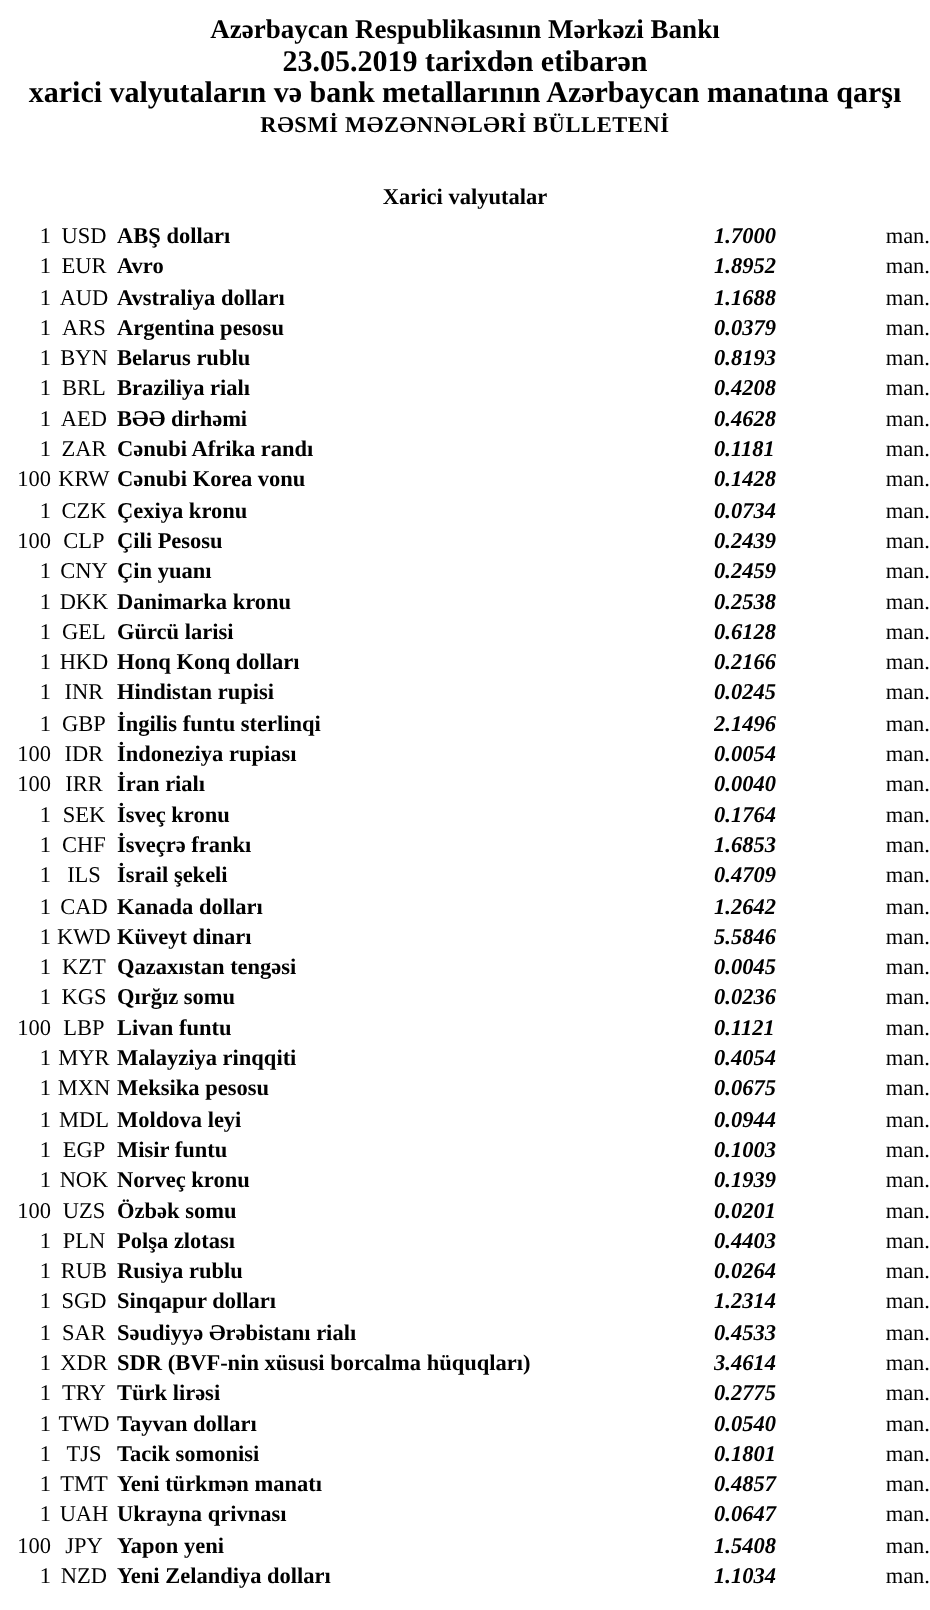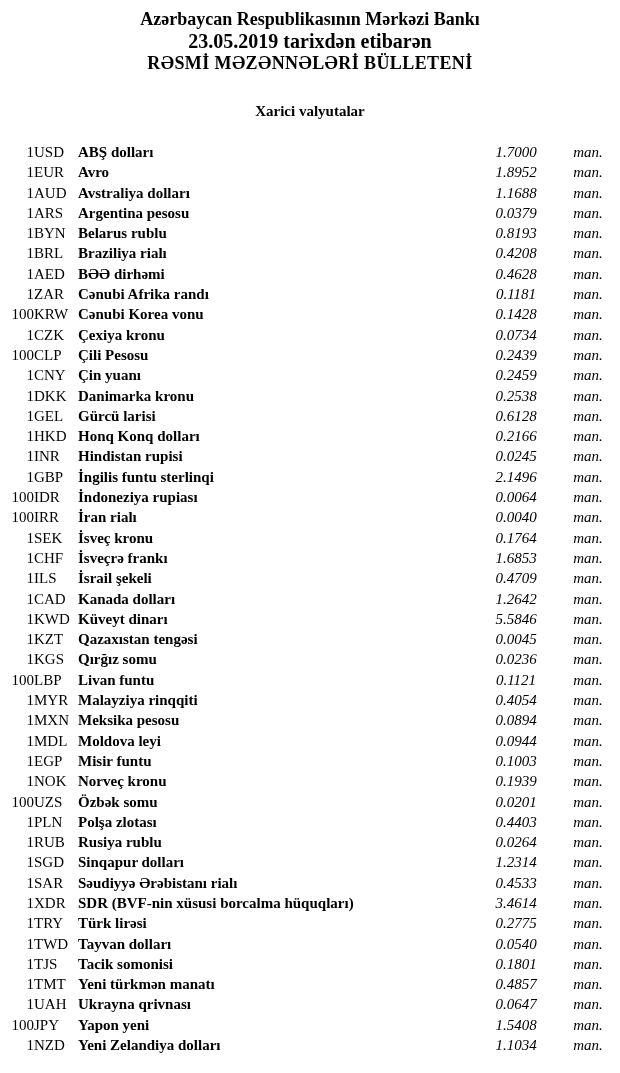--- a/index.html
+++ b/index.html
@@ -4,43 +4,44 @@
 <style>
   html,body{margin:0;padding:0;background:#ffffff;}
   .page{
     width:620px;height:1073px;background:#fff;color:#000;
     font-family:"Liberation Serif","DejaVu Serif",serif;
     overflow:hidden;box-sizing:border-box;
   }
   .header{text-align:center;padding-top:7px;}
   .title{font-size:18px;font-weight:bold;margin:0;line-height:24px;}
   .hline{font-size:20px;font-weight:bold;line-height:21px;}
-  .bulletin{font-size:18px;font-weight:bold;line-height:23px;letter-spacing:.4px;}
+  .bulletin{font-size:15px;font-weight:bold;line-height:23px;letter-spacing:.4px;}
   .section-title{
     text-align:center;font-size:15px;font-weight:bold;
-    margin-top:27px;margin-bottom:22px;line-height:18px;
+    margin-top:27px;margin-bottom:7px;line-height:18px;
   }
   table.rates{border-collapse:collapse;width:620px;table-layout:fixed;}
   table.rates td{
     font-size:15px;padding:0;height:20.3px;line-height:20.3px;
     vertical-align:middle;white-space:nowrap;overflow:hidden;
   }
   td.qty{width:34px;text-align:right;}
-  td.code{width:44px;margin-left:15px;}
+  td.code{width:44px;text-align:center;margin-left:15px;}
   td.name{text-align:left;padding-left:8px;font-weight:bold;}
-  td.rate{width:80px;text-align:center;font-weight:normal;font-style:italic;}
-  td.unit{width:64px;text-align:center;padding-left:8px;font-style:italic;}
+  td.rate{width:80px;text-align:left;font-weight:bold;font-style:italic;}
+  td.unit{width:64px;text-align:right;padding-left:8px;}
 </style>
 </head>
 <body>
 
 <div class="page">
   <div class="header">
     <div class="title">Azərbaycan Respublikasının Mərkəzi Bankı</div>
     <div class="hline">23.05.2019 tarixdən etibarən</div>
+    <div class="hline">xarici valyutaların və bank metallarının Azərbaycan manatına qarşı</div>
     <div class="bulletin">RƏSMİ MƏZƏNNƏLƏRİ BÜLLETENİ</div>
   </div>
 
   <div class="section-title">Xarici valyutalar</div>
 
   <table class="rates">
     <tbody id="rates-body">
         <tr>
           <td class="qty">1</td>
           <td class="code">USD</td>
@@ -157,21 +158,21 @@
           <td class="qty">1</td>
           <td class="code">GBP</td>
           <td class="name">İngilis funtu sterlinqi</td>
           <td class="rate">2.1496</td>
           <td class="unit">man.</td>
         </tr>
         <tr>
           <td class="qty">100</td>
           <td class="code">IDR</td>
           <td class="name">İndoneziya rupiası</td>
-          <td class="rate">0.0064</td>
+          <td class="rate">0.0054</td>
           <td class="unit">man.</td>
         </tr>
         <tr>
           <td class="qty">100</td>
           <td class="code">IRR</td>
           <td class="name">İran rialı</td>
           <td class="rate">0.0040</td>
           <td class="unit">man.</td>
         </tr>
         <tr>
@@ -234,21 +235,21 @@
           <td class="qty">1</td>
           <td class="code">MYR</td>
           <td class="name">Malayziya rinqqiti</td>
           <td class="rate">0.4054</td>
           <td class="unit">man.</td>
         </tr>
         <tr>
           <td class="qty">1</td>
           <td class="code">MXN</td>
           <td class="name">Meksika pesosu</td>
-          <td class="rate">0.0894</td>
+          <td class="rate">0.0675</td>
           <td class="unit">man.</td>
         </tr>
         <tr>
           <td class="qty">1</td>
           <td class="code">MDL</td>
           <td class="name">Moldova leyi</td>
           <td class="rate">0.0944</td>
           <td class="unit">man.</td>
         </tr>
         <tr>

